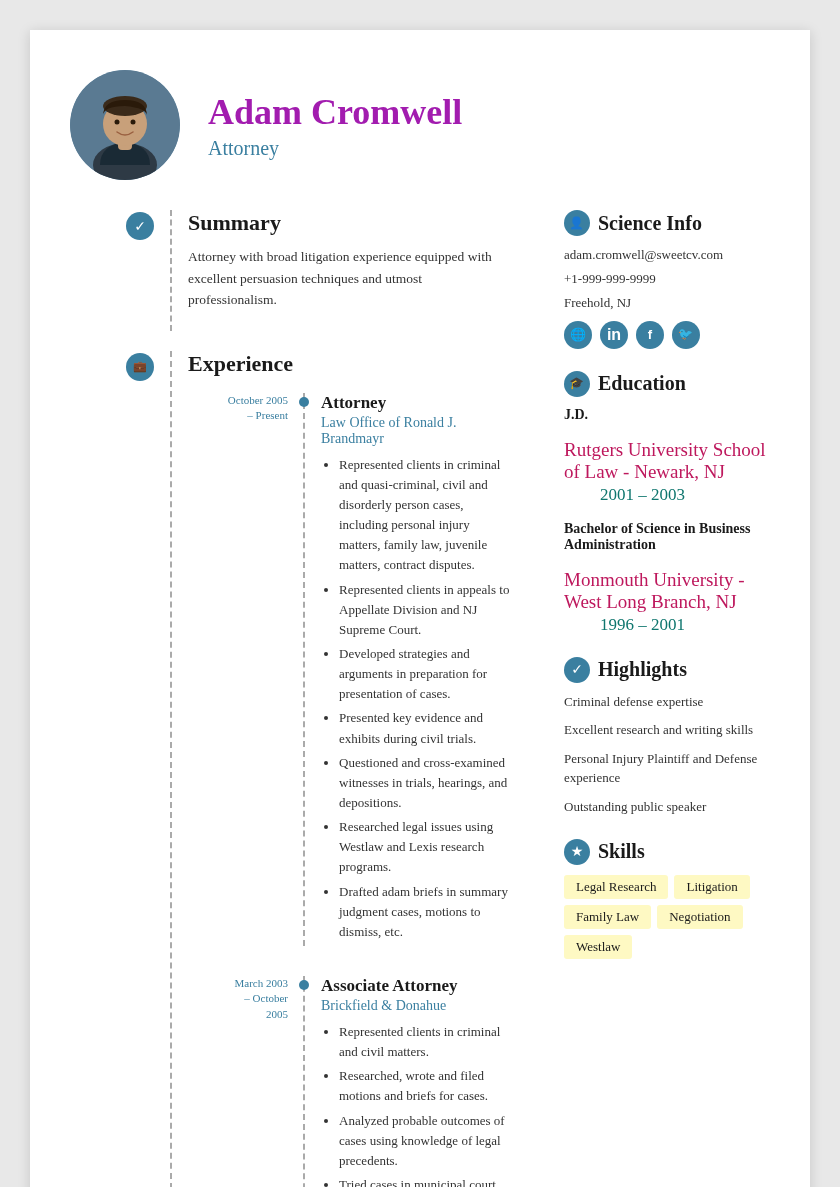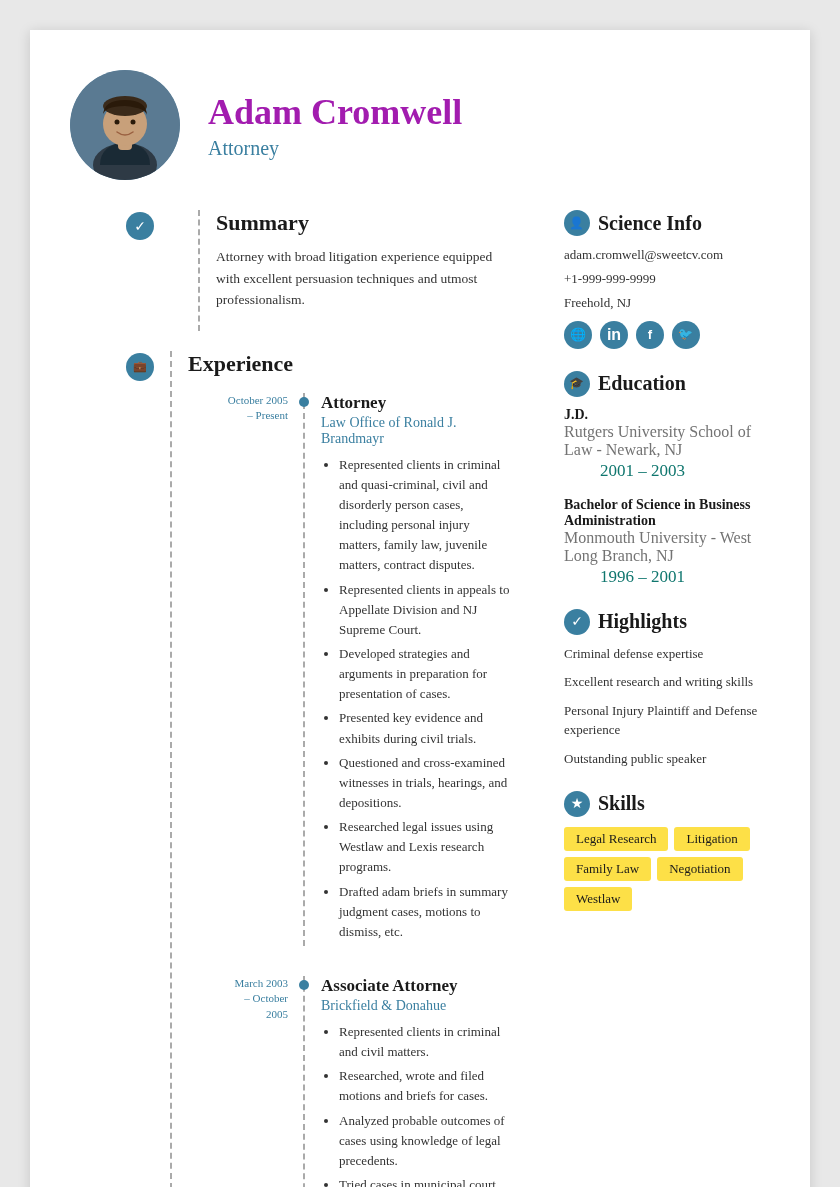--- a/index.html
+++ b/index.html
@@ -61,21 +61,20 @@
       border-right: none;
     }
     .right-col {
       width: 230px;
       padding-left: 24px;
     }
     
     .summary-section {
       display: flex;
       margin-bottom: 20px;
-      gap: 28px;
     }
     .summary-timeline {
       width: 100px;
       flex-shrink: 0;
       display: flex;
       justify-content: flex-end;
       padding-right: 16px;
       padding-top: 2px;
     }
     .summary-dot {
@@ -237,43 +236,43 @@
     }
     .edu-item {
       margin-bottom: 16px;
     }
     .edu-degree {
       font-size: 14px;
       font-weight: bold;
       color: #1a1a1a;
     }
     .edu-school {
-      font-size: 16px;
-      color: #737373;
-      margin-top: 0;
+      font-size: 19px;
+      color: #be185d;
+      margin-top: 16px;
     }
     .edu-years {
       font-size: 17px;
       color: #0f766e;
       margin-top: 2px;
       margin-left: 36px;
     }
     .highlight-item {
       font-size: 13px;
       color: #333;
       margin-bottom: 10px;
       line-height: 1.45;
     }
     .skills-tags {
       display: flex;
       flex-wrap: wrap;
       gap: 6px;
     }
     .skill-tag {
-      background: #fde047;
+      background: #fef9c3;
       color: #1a1a1a;
       font-size: 13px;
       padding: 4px 12px;
       border-radius: 3px;
     }
     
     .check-icon::after {
       content: '✓';
       font-size: 14px;
     }

